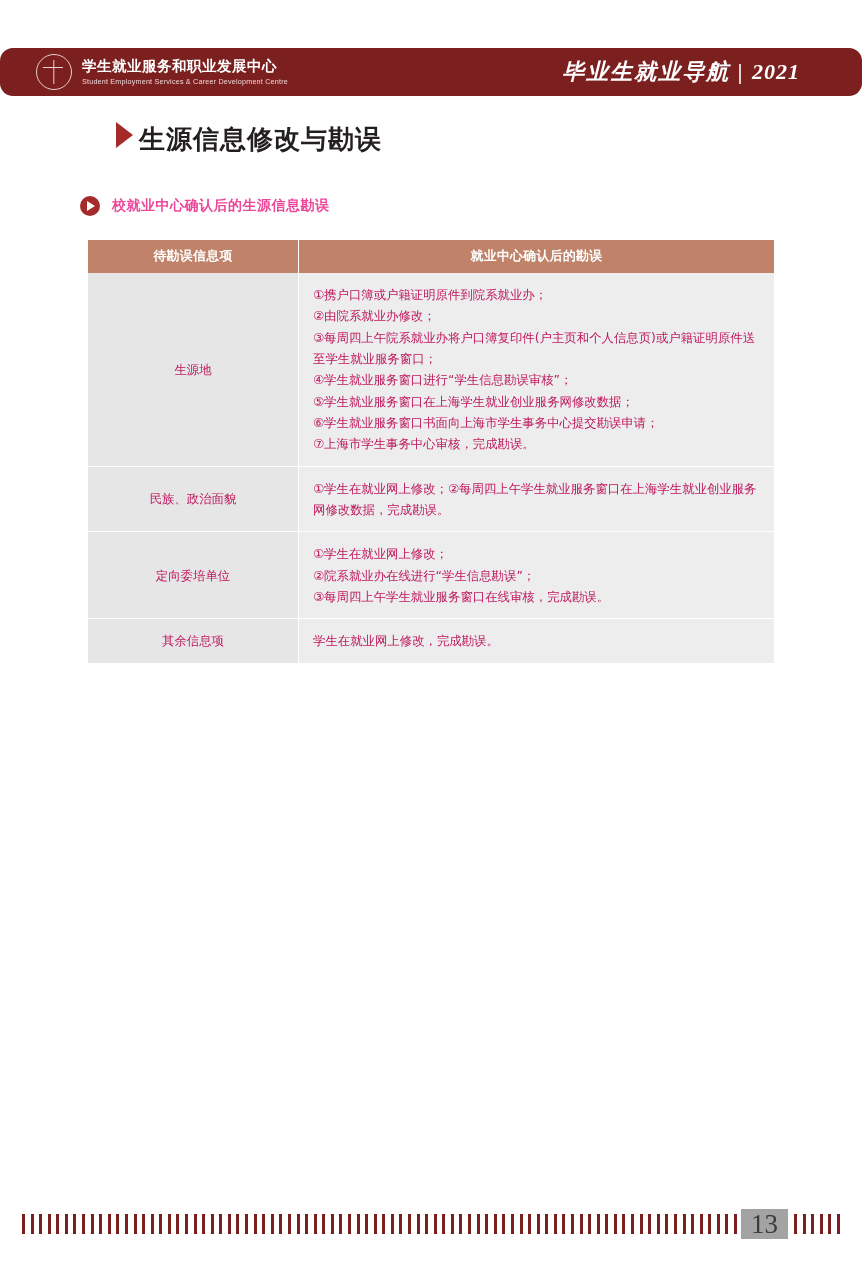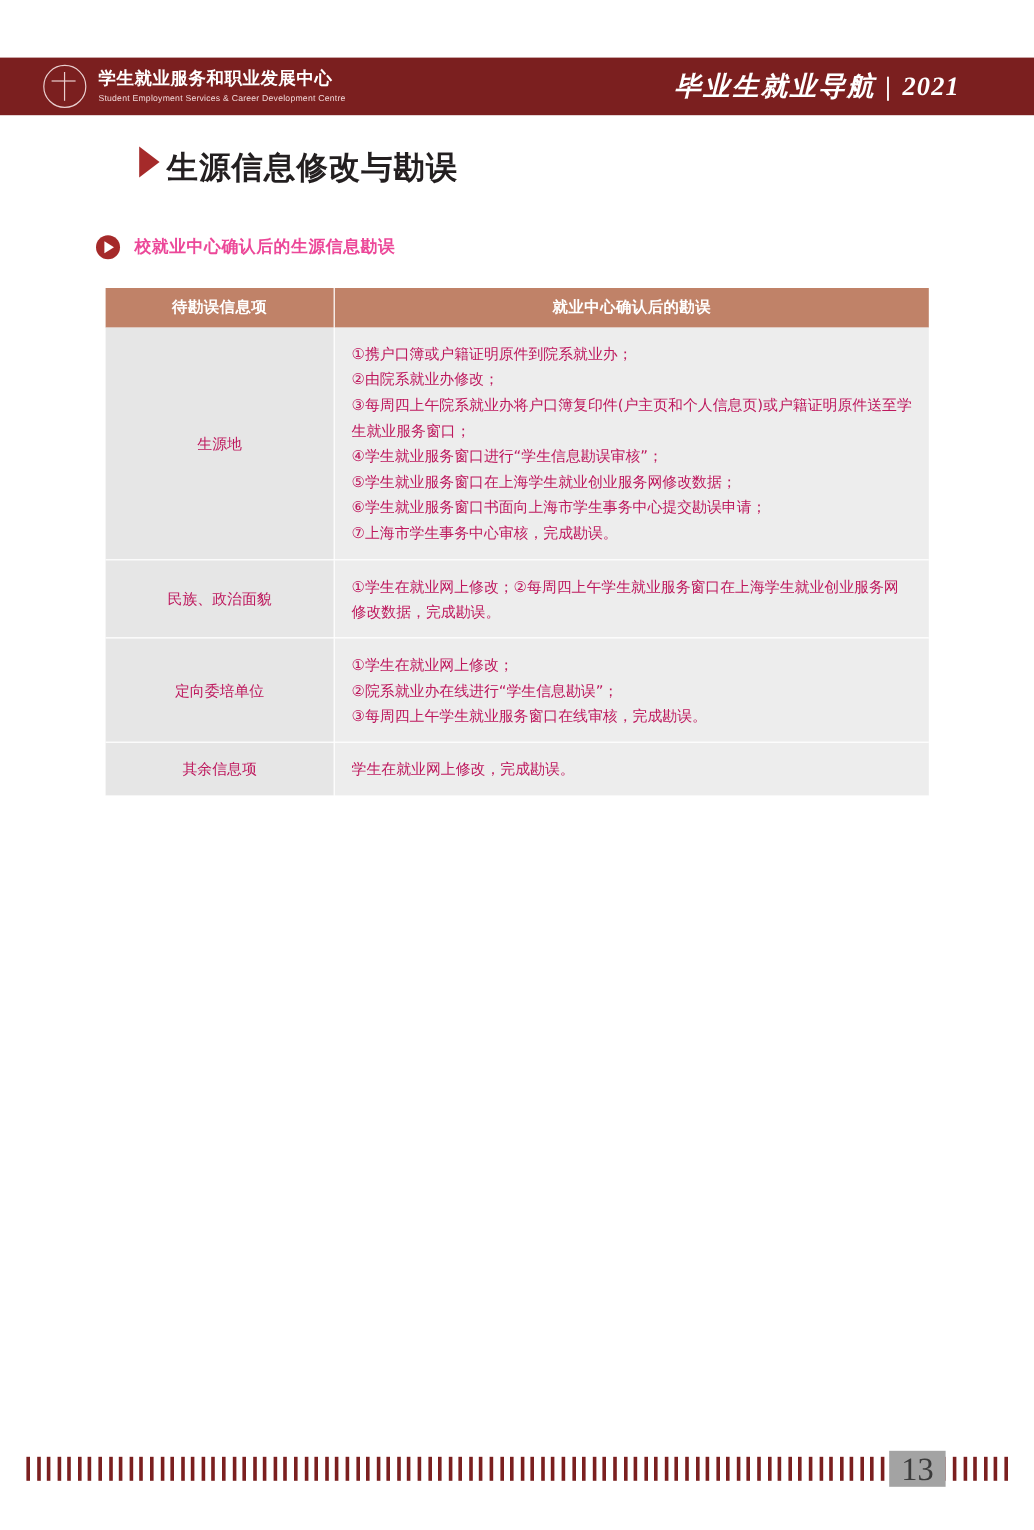--- a/index.html
+++ b/index.html
@@ -19,20 +19,21 @@
   .header {
     position: absolute;
     top: 48px;
     left: 0;
     width: 862px;
     height: 48px;
     background: #7b1f1f;
     display: flex;
     align-items: center;
     justify-content: space-between;
+    border-radius: 13px;
   }
   .header-left {
     display: flex;
     align-items: center;
     padding-left: 36px;
   }
   .logo-seal {
     width: 34px;
     height: 34px;
     border-radius: 50%;
@@ -158,21 +159,21 @@
     left: 88px;
     width: 686px;
     border-collapse: collapse;
     table-layout: fixed;
   }
   .data-table th {
     background: #c08268;
     color: #ffffff;
     font-size: 12.8px;
     font-weight: bold;
-    padding: 8px 0;
+    padding: 8px 10px;
     text-align: center;
     font-family: "DejaVu Sans", sans-serif;
     letter-spacing: 0.4px;
   }
   .data-table td {
     font-size: 12.4px;
     color: #be185d;
     font-family: "DejaVu Sans", sans-serif;
     vertical-align: middle;
     line-height: 1.72;

